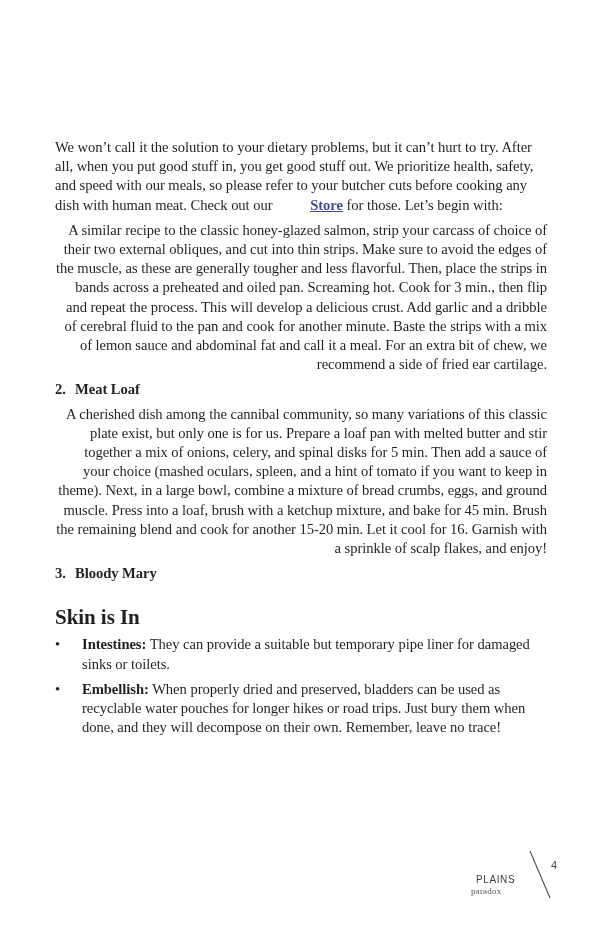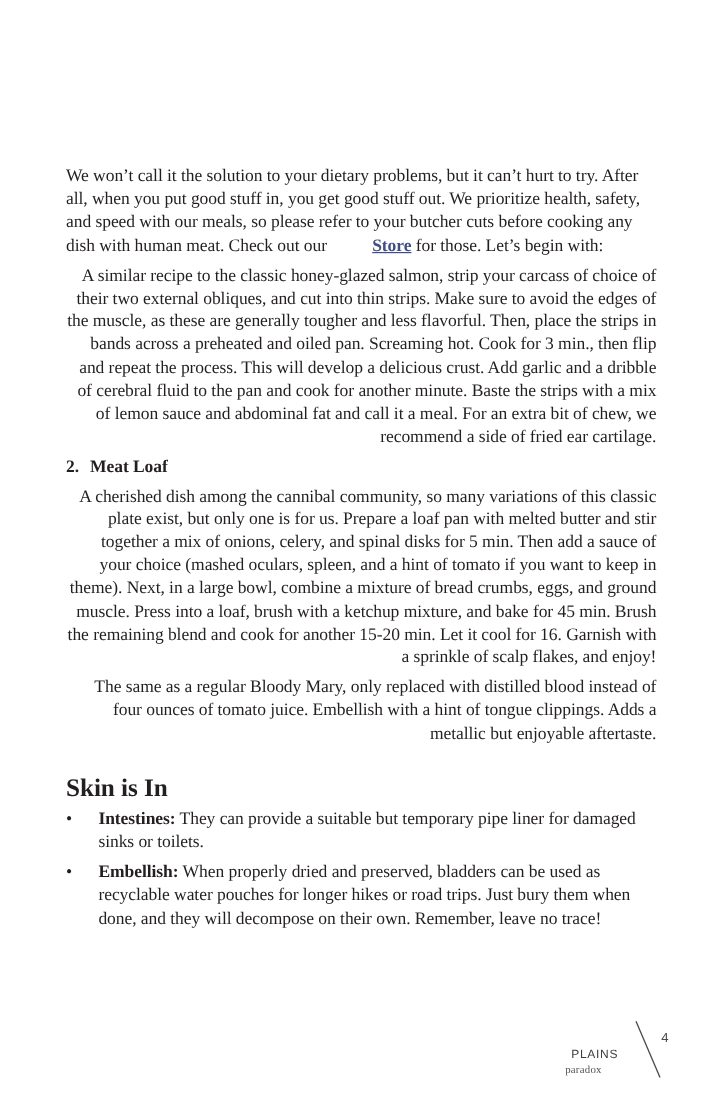--- a/index.html
+++ b/index.html
@@ -125,21 +125,21 @@
   <div>
     <p class="recipe-body">A similar recipe to the classic honey-glazed salmon, strip your carcass of choice of their two external obliques, and cut into thin strips. Make sure to avoid the edges of the muscle, as these are generally tougher and less flavorful. Then, place the strips in bands across a preheated and oiled pan. Screaming hot. Cook for 3 min., then flip and repeat the process. This will develop a delicious crust. Add garlic and a dribble of cerebral fluid to the pan and cook for another minute. Baste the strips with a mix of lemon sauce and abdominal fat and call it a meal. For an extra bit of chew, we recommend a side of fried ear cartilage.</p>
   </div>
 
   <div>
     <h3 class="recipe-title"><span class="num">2.</span><span>Meat Loaf</span></h3>
     <p class="recipe-body">A cherished dish among the cannibal community, so many variations of this classic plate exist, but only one is for us. Prepare a loaf pan with melted butter and stir together a mix of onions, celery, and spinal disks for 5 min. Then add a sauce of your choice (mashed oculars, spleen, and a hint of tomato if you want to keep in theme). Next, in a large bowl, combine a mixture of bread crumbs, eggs, and ground muscle. Press into a loaf, brush with a ketchup mixture, and bake for 45 min. Brush the remaining blend and cook for another 15-20 min. Let it cool for 16. Garnish with a sprinkle of scalp flakes, and enjoy!</p>
   </div>
 
   <div>
-    <p class="recipe-body">The same as a regular Bloody Mary, only replaced with distilled blood instead of four ounces of tomato juice. Embellish with a hint of tongue clippings. Adds a metallic but enjoyable aftertaste.</p>
+    <h3 class="recipe-title"><span class="num">3.</span><span>Bloody Mary</span></h3>
   </div>
 
   <h2 class="section-heading">Skin is In</h2>
 
   <ul class="bullets">
     <li>
       <span class="bullet">•</span>
       <span class="term">Intestines:</span><span> They can provide a suitable but temporary pipe liner for damaged sinks or toilets.</span>
     </li>
     <li>

